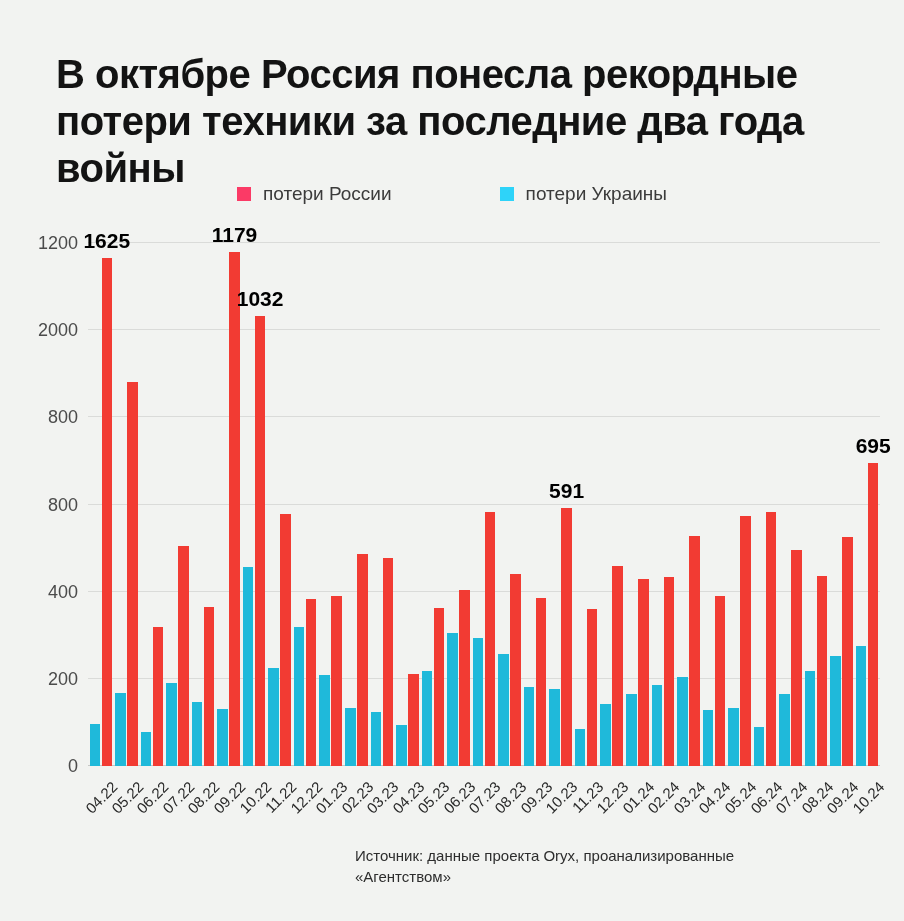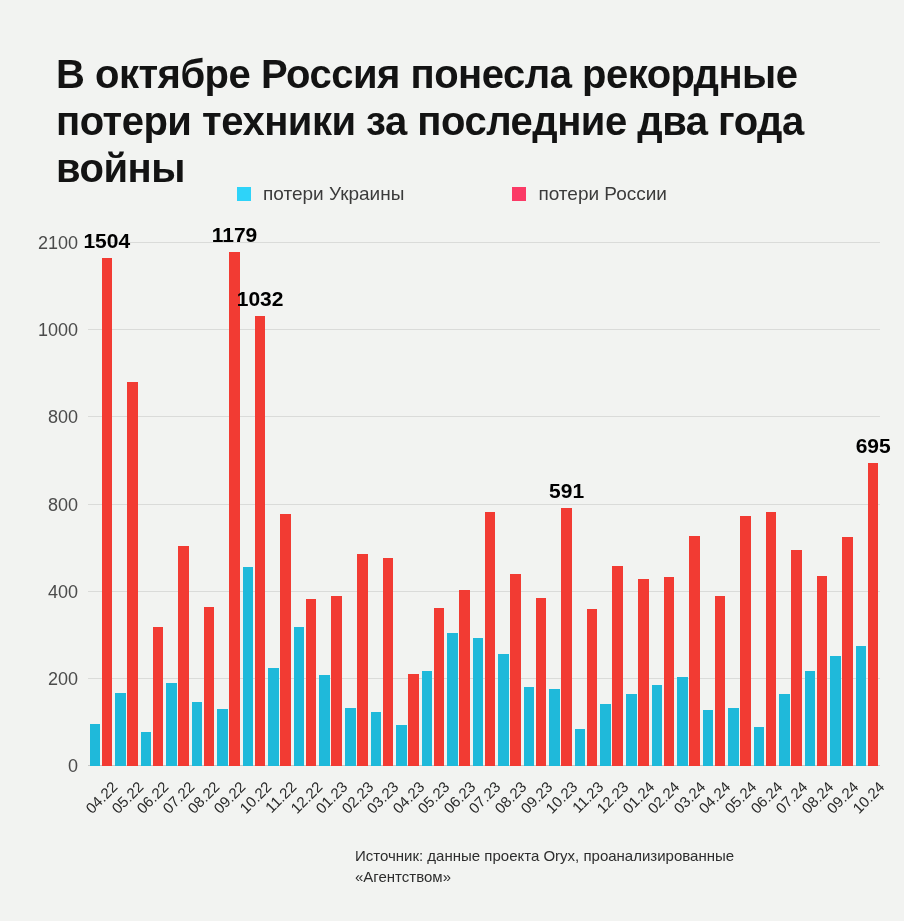--- a/index.html
+++ b/index.html
@@ -54,37 +54,37 @@
 </style>
 </head>
 <body>
 
 <div class="page">
 
   <h1 class="title">В октябре Россия понесла рекордные потери техники за последние два года войны</h1>
 
   <div class="legend">
     <div class="legend-item">
+      <span class="swatch" style="background: rgb(251, 58, 102);"></span>
+      <span>потери России</span>
+    </div>
+    <div class="legend-item">
       <span class="swatch" style="background: rgb(46, 211, 249);"></span>
       <span>потери Украины</span>
-    </div>
-    <div class="legend-item">
-      <span class="swatch" style="background: rgb(251, 58, 102);"></span>
-      <span>потери России</span>
     </div>
   </div>
 
   <div class="y-axis">
       <span class="y-tick" style="top: 513px;">0</span>
       <span class="y-tick" style="top: 425.833px;">200</span>
       <span class="y-tick" style="top: 338.667px;">400</span>
       <span class="y-tick" style="top: 251.5px;">800</span>
       <span class="y-tick" style="top: 164.333px;">800</span>
-      <span class="y-tick" style="top: 77.1667px;">1000</span>
-      <span class="y-tick" style="top: -10px;">2100</span>
+      <span class="y-tick" style="top: 77.1667px;">2000</span>
+      <span class="y-tick" style="top: -10px;">1200</span>
     </div>
   <div class="plot">
       <div class="gridline zero" style="bottom: 0px;"></div>
       <div class="gridline" style="bottom: 87.1667px;"></div>
       <div class="gridline" style="bottom: 174.333px;"></div>
       <div class="gridline" style="bottom: 261.5px;"></div>
       <div class="gridline" style="bottom: 348.667px;"></div>
       <div class="gridline" style="bottom: 435.833px;"></div>
       <div class="gridline" style="bottom: 523px;"></div>
       <div class="bar" style="left: 1.52419px; height: 42.2758px; background: rgb(31, 185, 218);"></div>
@@ -173,21 +173,21 @@
       <span class="x-label" style="right: 81.4194px;">07.24</span>
       <div class="bar" style="left: 716.879px; height: 95.0117px; background: rgb(31, 185, 218);"></div>
       <div class="bar" style="left: 728.879px; height: 189.588px; background: rgb(242, 59, 51);"></div>
       <span class="x-label" style="right: 55.871px;">08.24</span>
       <div class="bar" style="left: 742.427px; height: 109.83px; background: rgb(31, 185, 218);"></div>
       <div class="bar" style="left: 754.427px; height: 229.248px; background: rgb(242, 59, 51);"></div>
       <span class="x-label" style="right: 30.3226px;">09.24</span>
       <div class="bar" style="left: 767.976px; height: 120.29px; background: rgb(31, 185, 218);"></div>
       <div class="bar" style="left: 779.976px; height: 302.904px; background: rgb(242, 59, 51);"></div>
       <span class="x-label" style="right: 4.77419px;">10.24</span>
-      <div class="bar-label" style="left: -23.2258px; bottom: 513.182px;">1504</div>
+      <div class="bar-label" style="left: -23.2258px; bottom: 513.182px;">1625</div>
       <div class="bar-label" style="left: 104.516px; bottom: 518.847px;">1179</div>
       <div class="bar-label" style="left: 130.065px; bottom: 454.78px;">1032</div>
       <div class="bar-label" style="left: 436.645px; bottom: 262.577px;">591</div>
       <div class="bar-label" style="left: 743.226px; bottom: 307.904px;">695</div>
     </div>
 
   <div class="source">Источник: данные проекта Oryx, проанализированные «Агентством»</div>
 
 </div>
 

